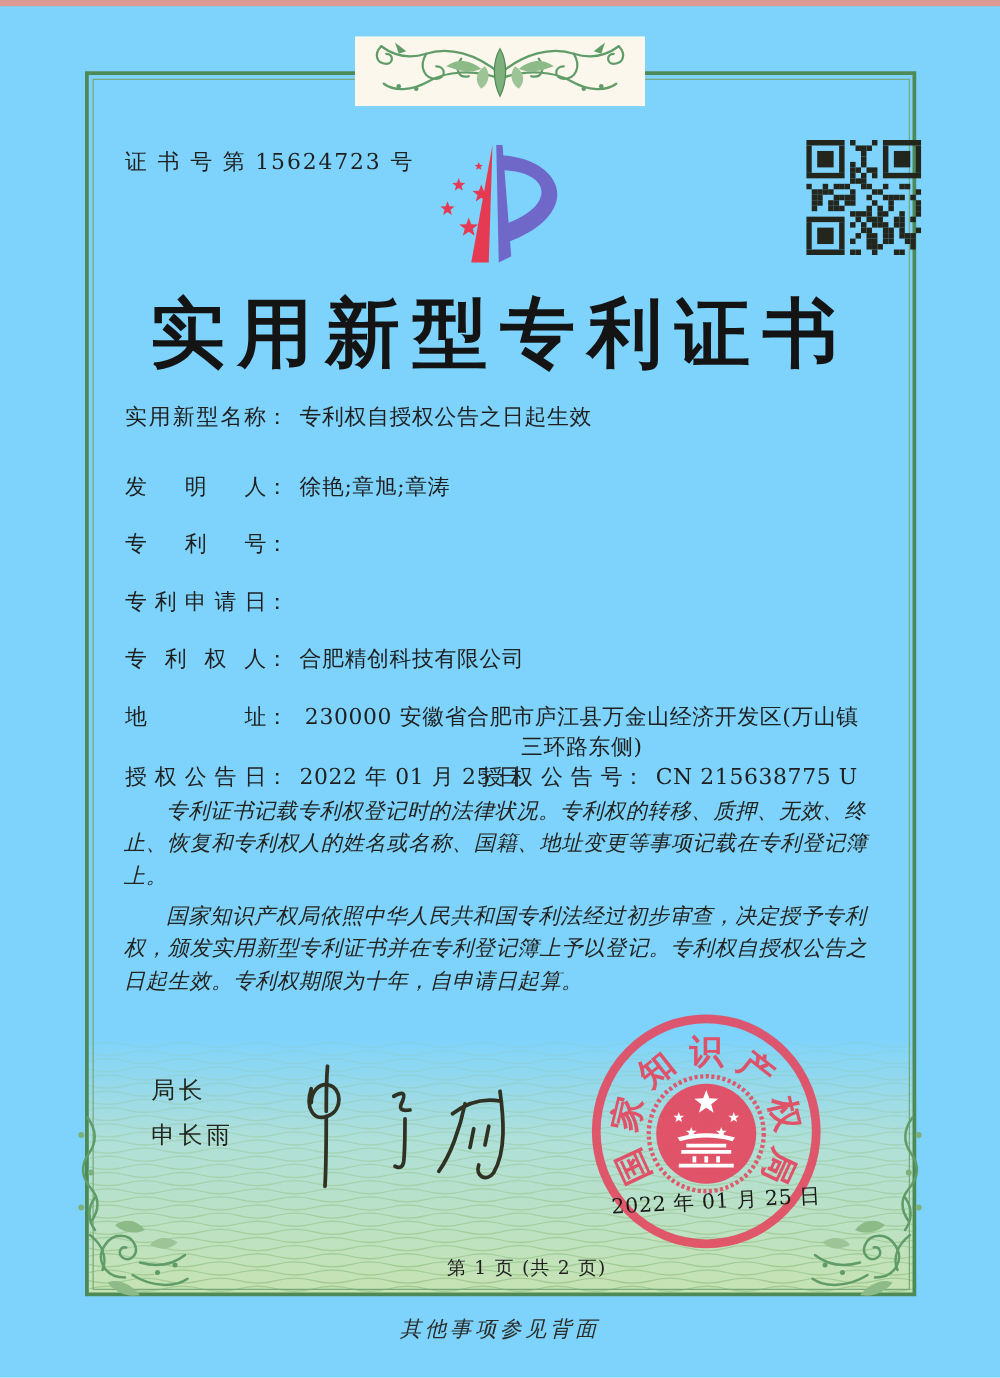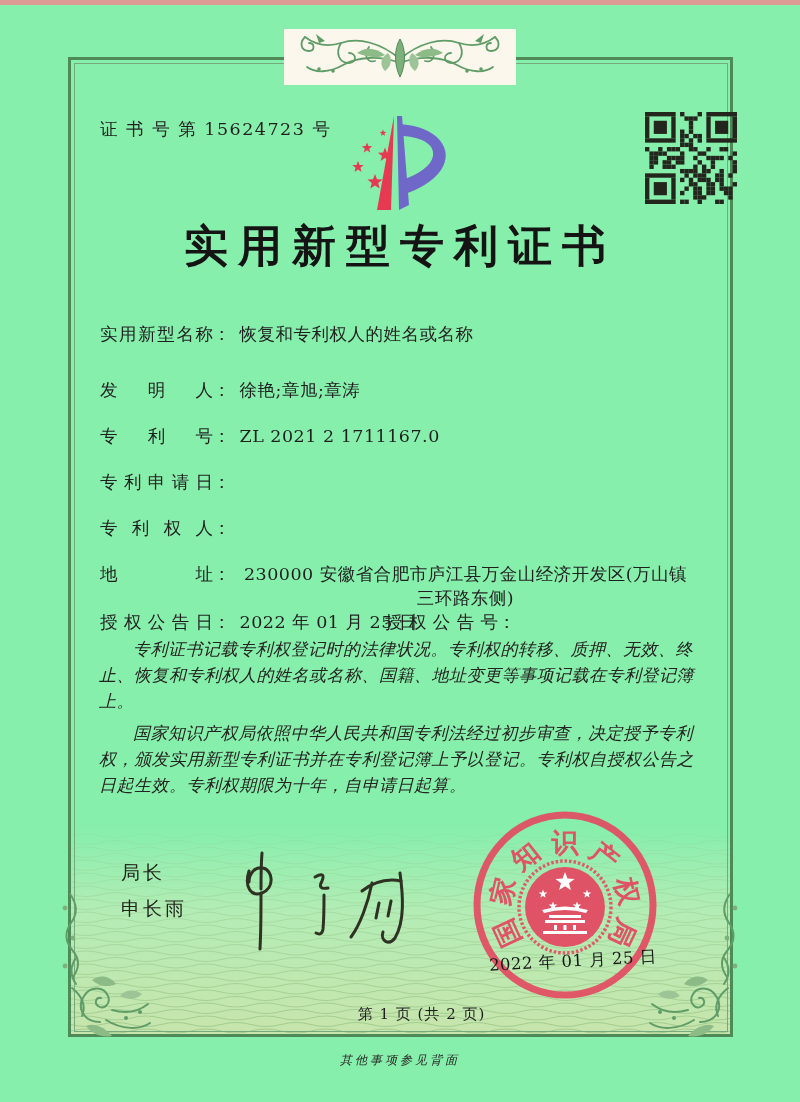--- a/index.html
+++ b/index.html
@@ -1,16 +1,16 @@
 <!DOCTYPE html>
 <html><head>
 <meta charset="utf-8">
 <style>
   html,body{margin:0;padding:0;background:#e9e6dc;}
-  .page{position:relative;width:800px;height:1102px;background:#86efac;overflow:hidden;
+  .page{position:relative;width:800px;height:1102px;background:#7dd3fc;overflow:hidden;
         font-family:"DejaVu Serif","Liberation Serif",serif;color:#1f1f1f;}
   .scan-strip{position:absolute;top:0;left:0;right:0;height:5px;background:#dc9a94;}
 
   
   .guilloche{position:absolute;left:71px;top:828px;width:660px;height:207px;
              background:linear-gradient(to bottom, rgba(223,239,208,0) 0%, rgba(216,234,189,.55) 40%, rgba(205,228,172,.92) 100%);}
   .guilloche svg{position:absolute;inset:0;}
 
   
   .frame{position:absolute;left:68px;top:57px;width:665px;height:980px;box-sizing:border-box;
@@ -19,22 +19,22 @@
 
   .top-ornament{position:absolute;left:284px;top:29px;}
   .corner{position:absolute;width:96px;height:150px;}
   .corner-left{left:56px;top:892px;}
   .corner-right{left:648px;top:892px;transform:scaleX(-1);}
 
   .cert-number{position:absolute;left:100px;top:117px;font-size:17.5px;letter-spacing:1.5px;}
   .logo{position:absolute;left:333px;top:110px;}
   .qr{position:absolute;left:645px;top:112px;}
 
-  .title{position:absolute;left:0;right:0;top:217px;text-align:center;
-         font-size:44px;font-weight:600;letter-spacing:10px;color:#141414;}
+  .title{position:absolute;left:0;right:0;top:227px;text-align:center;
+         font-size:60px;font-weight:600;letter-spacing:10px;color:#141414;}
 
   .fields{position:absolute;left:100px;top:322px;width:615px;font-size:17.5px;}
   .field-row{position:absolute;left:0;display:flex;align-items:flex-start;line-height:24px;}
   .field-label{width:113px;display:inline-flex;justify-content:space-between;flex:none;}
   .field-colon{flex:none;}
   .field-value{margin-left:9px;letter-spacing:.5px;}
   .value-narrow{width:452px;text-align:center;}
   .grant-pair2{position:absolute;left:285px;top:0;display:flex;}
 
   .paras{position:absolute;left:99px;top:636px;width:612px;}
@@ -44,21 +44,21 @@
   .officer{position:absolute;left:121px;top:854px;
            font-family:"DejaVu Sans","Liberation Sans",sans-serif;
            font-size:19px;letter-spacing:3px;line-height:36px;color:#22251c;}
   .signature{position:absolute;left:220px;top:843px;}
 
   .seal{position:absolute;left:470px;top:810px;}
   .seal-date{position:absolute;left:489px;top:950px;width:180px;font-size:16.5px;
              letter-spacing:.5px;color:#191919;transform:rotate(-3deg);}
 
   .page-number{position:absolute;left:16px;right:0;top:1005px;text-align:center;font-size:15px;letter-spacing:1px;margin-left:27px;}
-  .back-note{position:absolute;left:0;right:0;top:1052px;text-align:center;font-size:12px;
+  .back-note{position:absolute;left:0;right:0;top:1052px;text-align:center;font-size:17px;
              font-style:italic;letter-spacing:3px;color:#2b2b27;}
 </style>
 </head>
 <body>
 
 <div class="page">
 
   <div class="scan-strip"></div>
 
   <div class="guilloche">
@@ -305,58 +305,58 @@
       <div class="field-row" style="top: 0px;">
         <span class="field-label">
           <span>实</span>
           <span>用</span>
           <span>新</span>
           <span>型</span>
           <span>名</span>
           <span>称</span>
         </span>
         <span class="field-colon">：</span>
-        <span class="field-value">恢复和专利权人的姓名或名称</span>
+        <span class="field-value">专利权自授权公告之日起生效</span>
       </div>
       <div class="field-row" style="top: 56px;">
         <span class="field-label">
           <span>发</span>
           <span>明</span>
           <span>人</span>
         </span>
         <span class="field-colon">：</span>
         <span class="field-value">徐艳;章旭;章涛</span>
       </div>
       <div class="field-row" style="top: 102px;">
         <span class="field-label">
           <span>专</span>
           <span>利</span>
           <span>号</span>
         </span>
         <span class="field-colon">：</span>
-        <span class="field-value">ZL 2021 2 1711167.0</span>
       </div>
       <div class="field-row" style="top: 148px;">
         <span class="field-label">
           <span>专</span>
           <span>利</span>
           <span>申</span>
           <span>请</span>
           <span>日</span>
         </span>
         <span class="field-colon">：</span>
       </div>
       <div class="field-row" style="top: 194px;">
         <span class="field-label">
           <span>专</span>
           <span>利</span>
           <span>权</span>
           <span>人</span>
         </span>
         <span class="field-colon">：</span>
+        <span class="field-value">合肥精创科技有限公司</span>
       </div>
       <div class="field-row" style="top: 240px;">
         <span class="field-label">
           <span>地</span>
           <span>址</span>
         </span>
         <span class="field-colon">：</span>
         <span class="field-value value-narrow">230000 安徽省合肥市庐江县万金山经济开发区(万山镇三环路东侧)</span>
       </div>
       <div class="field-row" style="top: 288px; width: 615px;">
@@ -371,20 +371,21 @@
         <span class="field-value">2022 年 01 月 25 日</span>
         <span class="grant-pair2">
           <span class="field-label">
             <span>授</span>
             <span>权</span>
             <span>公</span>
             <span>告</span>
             <span>号</span>
           </span>
           <span class="field-colon">：</span>
+          <span class="field-value">CN 215638775 U</span>
         </span>
       </div>
     </div>
 
   <div class="paras">
     <p>专利证书记载专利权登记时的法律状况。专利权的转移、质押、无效、终止、恢复和专利权人的姓名或名称、国籍、地址变更等事项记载在专利登记簿上。</p>
     <p>国家知识产权局依照中华人民共和国专利法经过初步审查，决定授予专利权，颁发实用新型专利证书并在专利登记簿上予以登记。专利权自授权公告之日起生效。专利权期限为十年，自申请日起算。</p>
   </div>
 
   <div class="officer">

